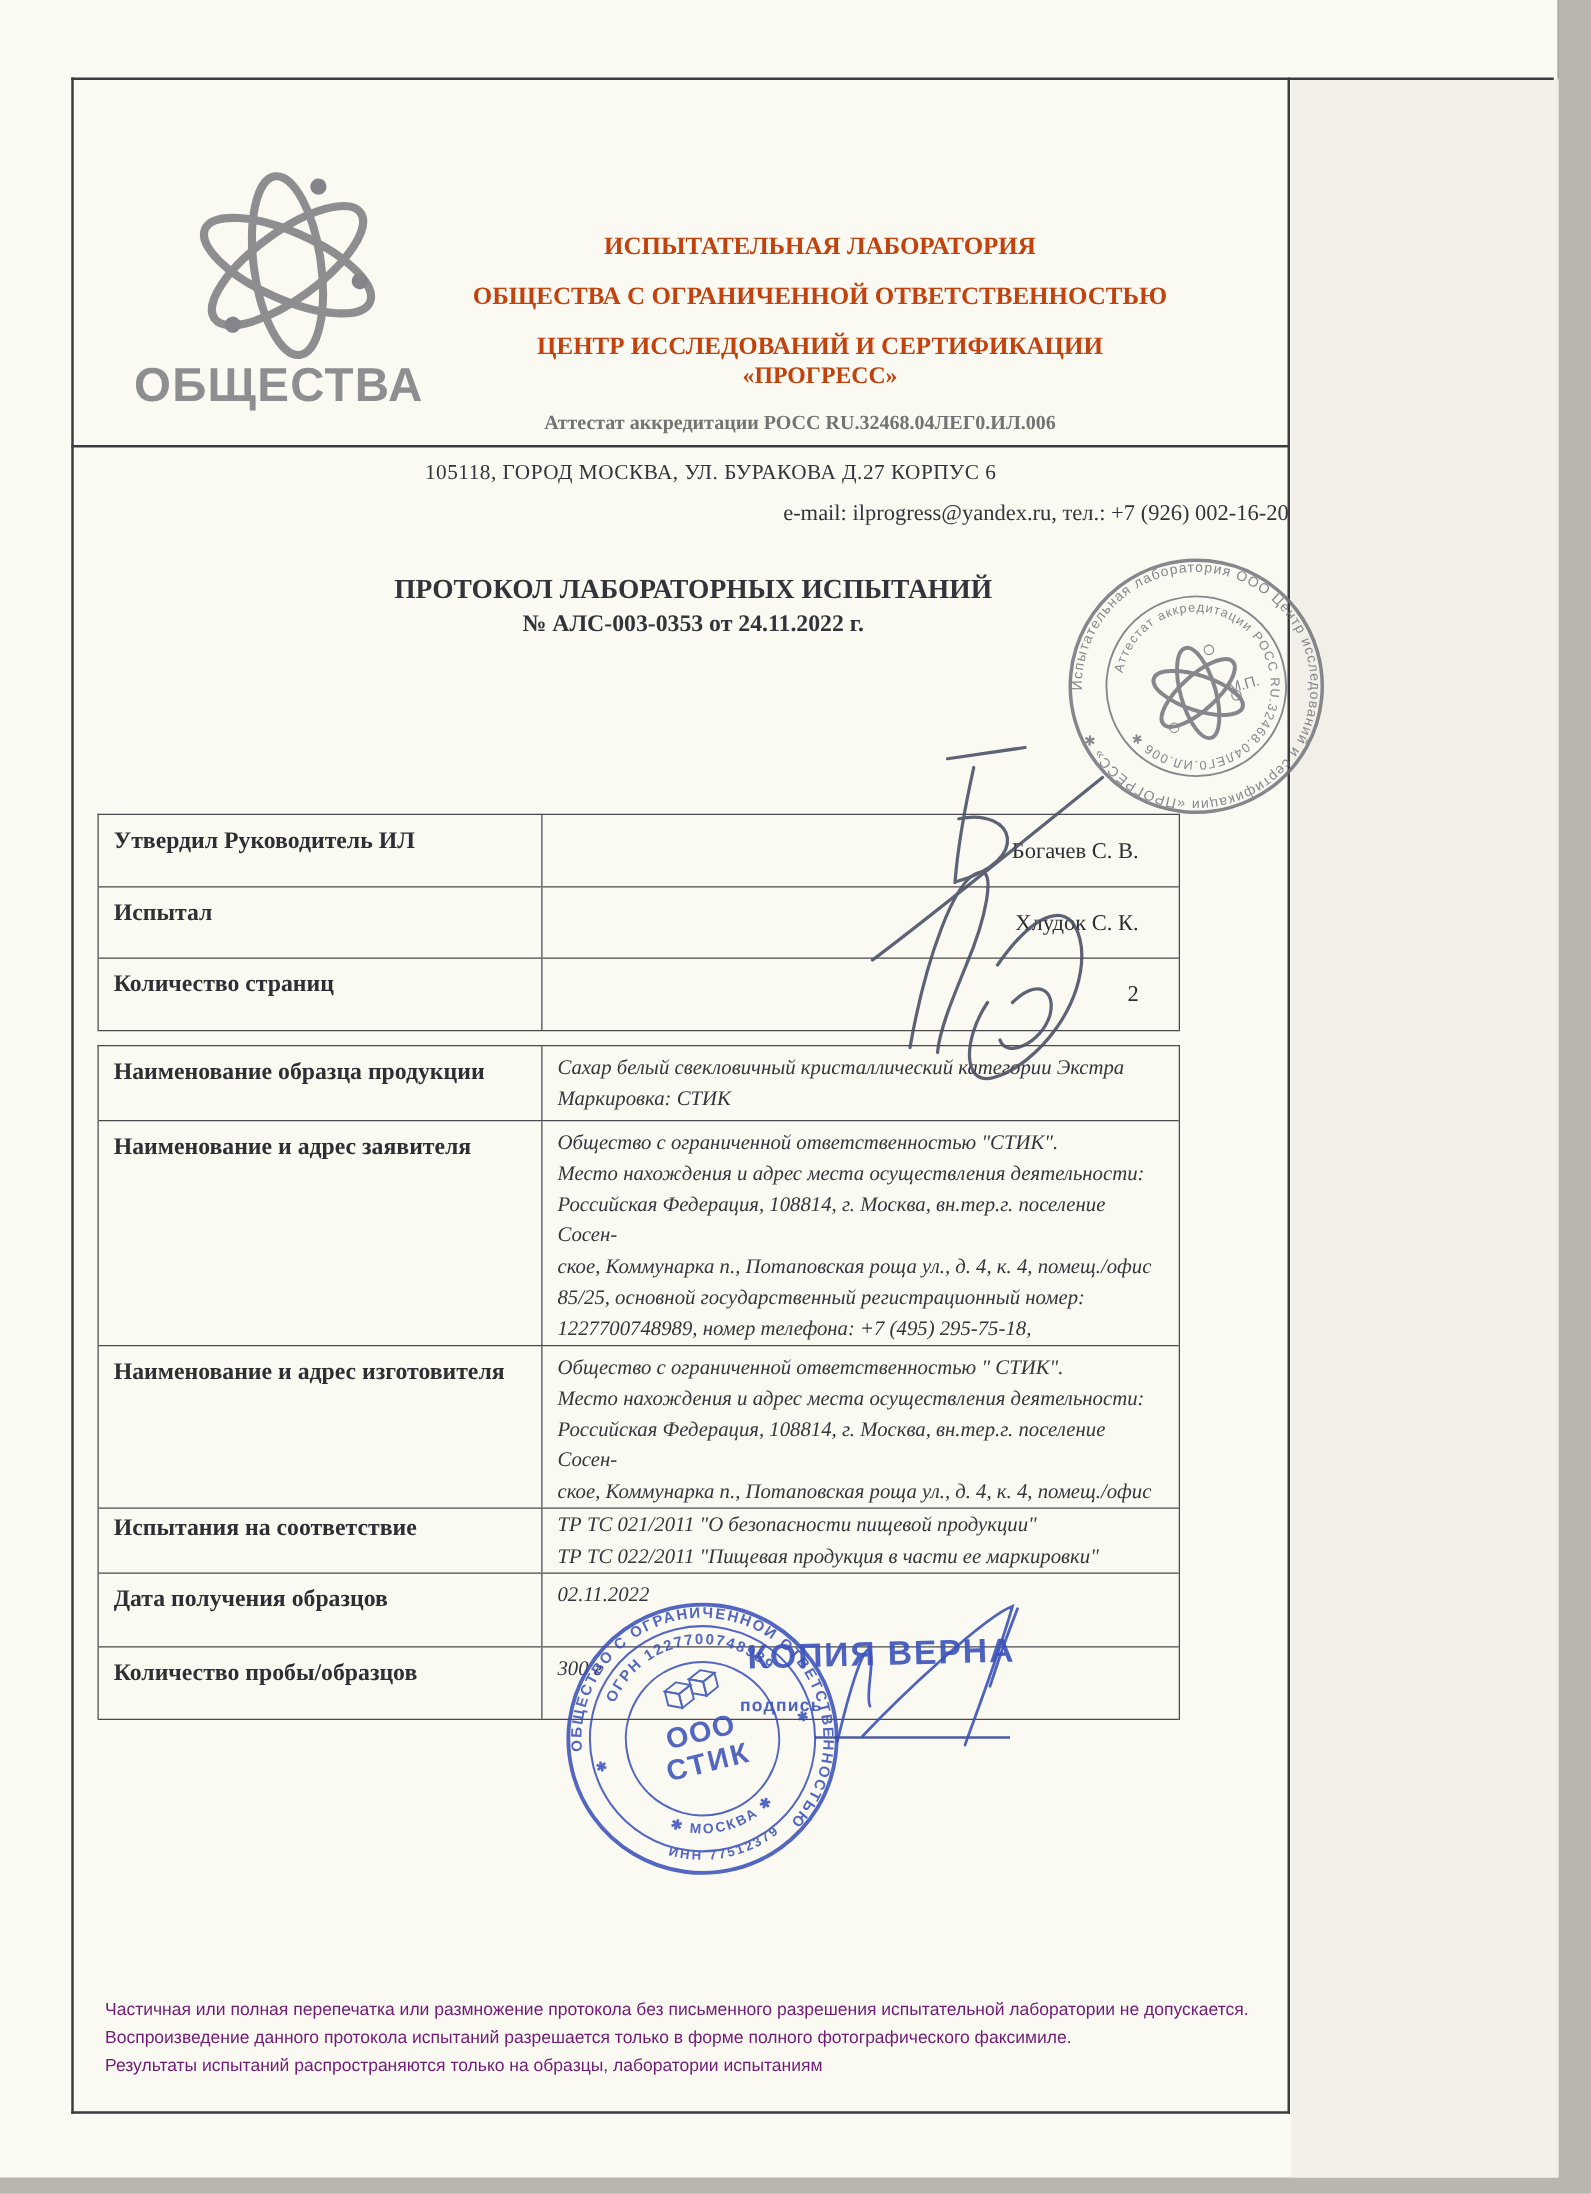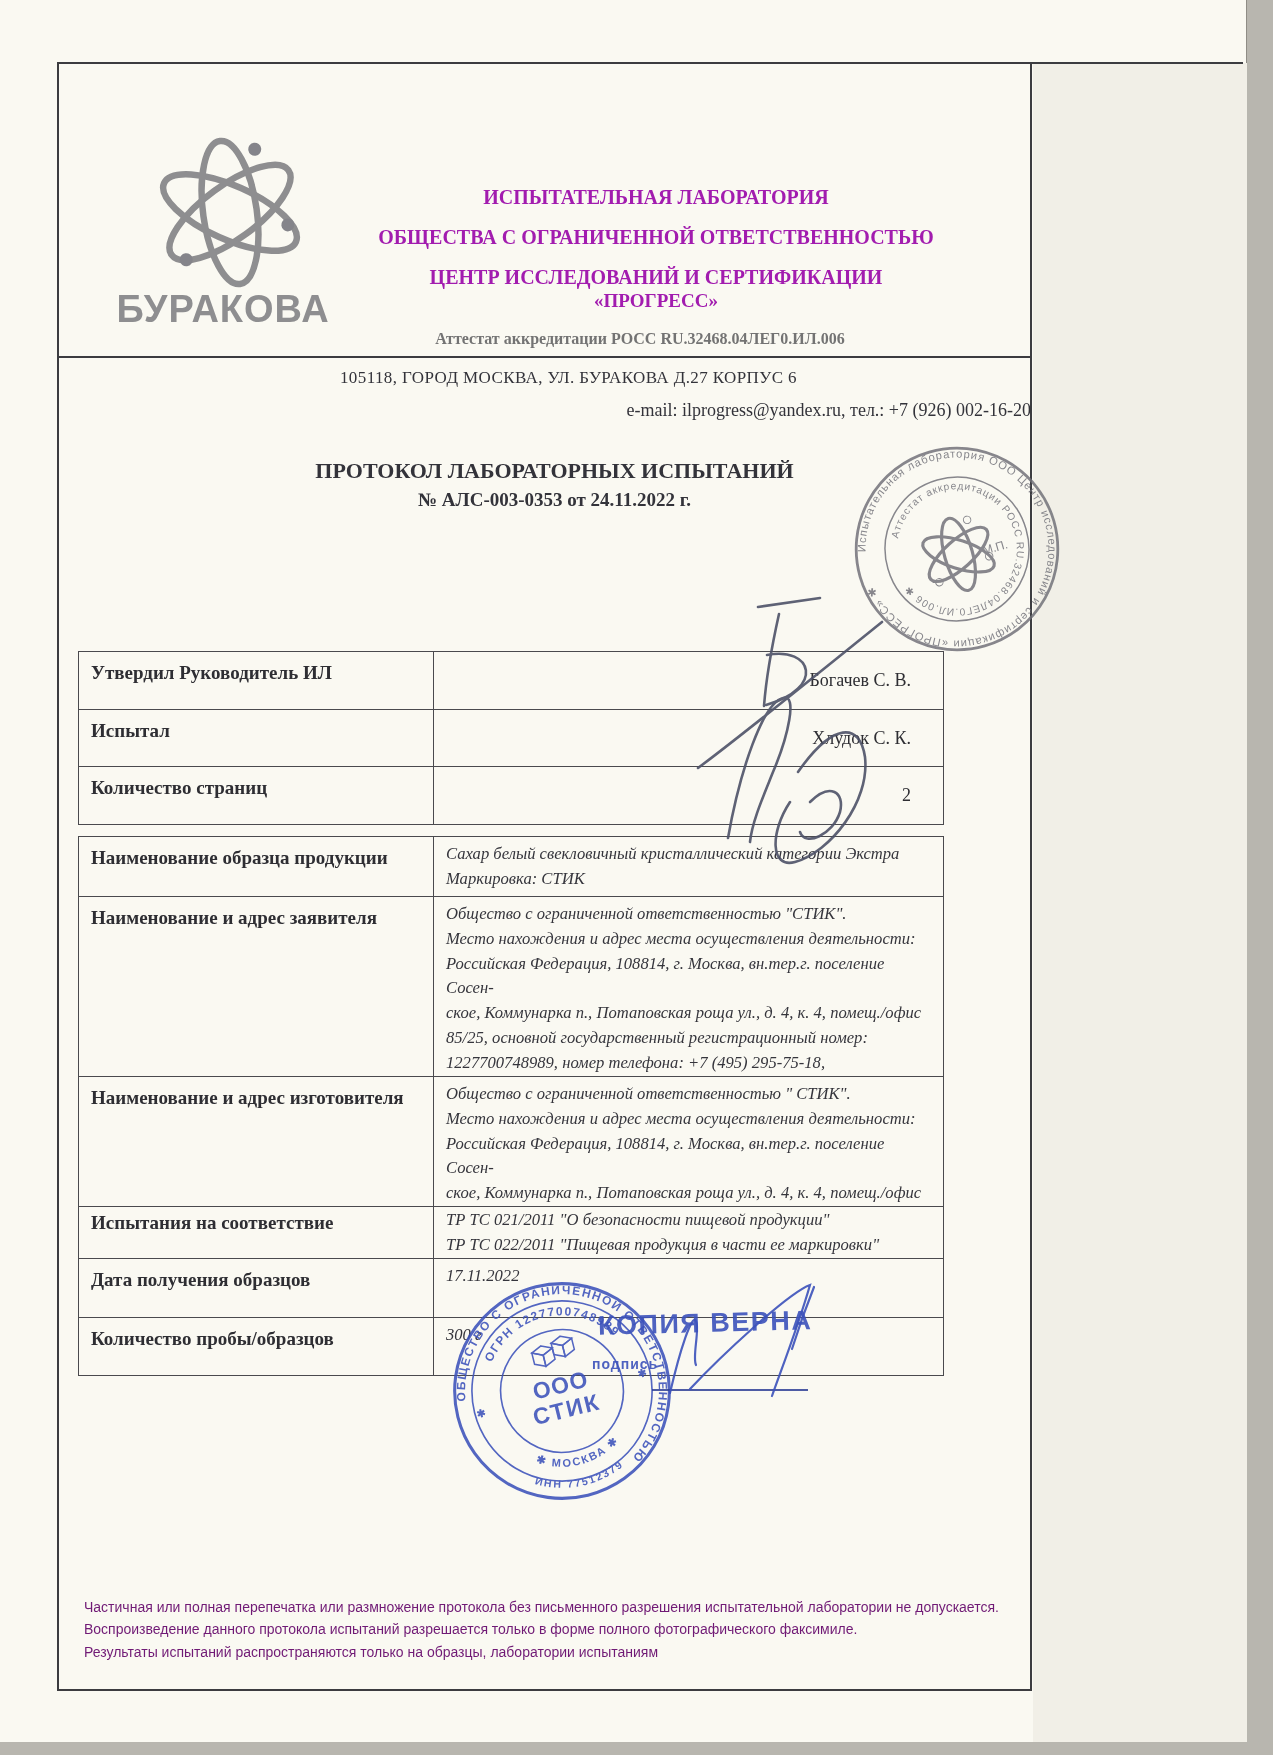--- a/index.html
+++ b/index.html
@@ -9,21 +9,21 @@
   .margin-strip{position:absolute;left:1033px;top:63px;width:214px;height:1679px;background:#f1efe7}
   .topline{position:absolute;left:57px;top:62px;width:1186px;border-top:2px solid #3c3c40}
   .frame{position:absolute;left:57px;top:62px;width:975px;height:1629px;border-left:2px solid #3c3c40;border-right:2px solid #3c3c40;border-bottom:2px solid #3c3c40}
 
   
   .logo-atom{position:absolute;left:130px;top:120px;width:200px;height:185px;transform:rotate(-8deg)}
   .logo-text{position:absolute;left:98px;top:288px;width:250px;text-align:center;font-family:"Liberation Sans",sans-serif;font-weight:bold;font-size:38px;letter-spacing:1px;color:#8e8e90}
 
   
   .org-block{position:absolute;left:350px;top:186px;width:612px;text-align:center;font-weight:bold}
-  .org-line{font-size:20px;line-height:23px;margin-bottom:17px;color:#a21caf}
+  .org-line{font-size:20px;line-height:23px;margin-bottom:17px;color:#c2410c}
   .org-line4{margin-bottom:0}
   .accred{position:absolute;left:290px;top:330px;width:700px;text-align:center;font-weight:bold;font-size:16px;color:#737373}
   .hr{position:absolute;left:57px;top:356px;width:975px;border-top:2.4px solid #3c3c40}
   .addr{position:absolute;left:92px;top:368px;width:953px;text-align:center;font-size:17px;letter-spacing:.4px;color:#33333a}
   .contact{position:absolute;left:78px;top:400px;width:953px;text-align:right;font-size:18px;color:#33333a}
   .title1{position:absolute;left:78px;top:458px;width:953px;text-align:center;font-weight:bold;font-size:22px;color:#33333a}
   .title2{position:absolute;left:78px;top:489px;width:953px;text-align:center;font-weight:bold;font-size:19px;color:#33333a}
 
   
   .tbl{position:absolute;left:78px;width:866px;border:1.6px solid #4a4a4e;border-bottom:none;background:transparent;z-index:2}
@@ -69,21 +69,21 @@
       <ellipse rx="78" ry="29" transform="rotate(-28)"></ellipse>
       <ellipse rx="78" ry="29" transform="rotate(32)"></ellipse>
       <ellipse rx="78" ry="29" transform="rotate(90)"></ellipse>
     </g>
     <g fill="#84848a">
       <circle cx="36" cy="-64" r="7"></circle>
       <circle cx="60" cy="22" r="7"></circle>
       <circle cx="-54" cy="44" r="7"></circle>
     </g>
   </svg>
-  <div class="logo-text">БУРАКОВА</div>
+  <div class="logo-text">ОБЩЕСТВА</div>
 
   <div class="org-block">
     <div class="org-line">ИСПЫТАТЕЛЬНАЯ ЛАБОРАТОРИЯ</div>
     <div class="org-line">ОБЩЕСТВА С ОГРАНИЧЕННОЙ ОТВЕТСТВЕННОСТЬЮ</div>
     <div class="org-line org-line4">ЦЕНТР ИССЛЕДОВАНИЙ И СЕРТИФИКАЦИИ</div>
     <div class="org-line org-line4" style="font-size:19px">«ПРОГРЕСС»</div>
   </div>
   <div class="accred">Аттестат аккредитации РОСС RU.32468.04ЛЕГ0.ИЛ.006</div>
   <div class="hr"></div>
   <div class="addr">105118, ГОРОД МОСКВА, УЛ. БУРАКОВА Д.27 КОРПУС 6</div>
@@ -131,21 +131,21 @@
 ское, Коммунарка п., Потаповская роща ул., д. 4, к. 4, помещ./офис
 85/25</div>
     </div>
     <div class="trow" style="height:52px">
       <div class="tlbl" style="padding-top:2px">Испытания на соответствие</div>
       <div class="tval sval" style="padding-top:1px">ТР ТС 021/2011 "О безопасности пищевой продукции"
 ТР ТС 022/2011 "Пищевая продукция в части ее маркировки"</div>
     </div>
     <div class="trow" style="height:59px">
       <div class="tlbl">Дата получения образцов</div>
-      <div class="tval sval">17.11.2022</div>
+      <div class="tval sval">02.11.2022</div>
     </div>
     <div class="trow" style="height:58px">
       <div class="tlbl">Количество пробы/образцов</div>
       <div class="tval sval">300 г</div>
     </div>
   </div>
 
   <svg class="lab-stamp" viewBox="0 0 240 240">
     <defs>
       <path id="gs-outer" d="M 22,120 A 98,98 0 1 1 218,120 A 98,98 0 1 1 22,120"></path>

